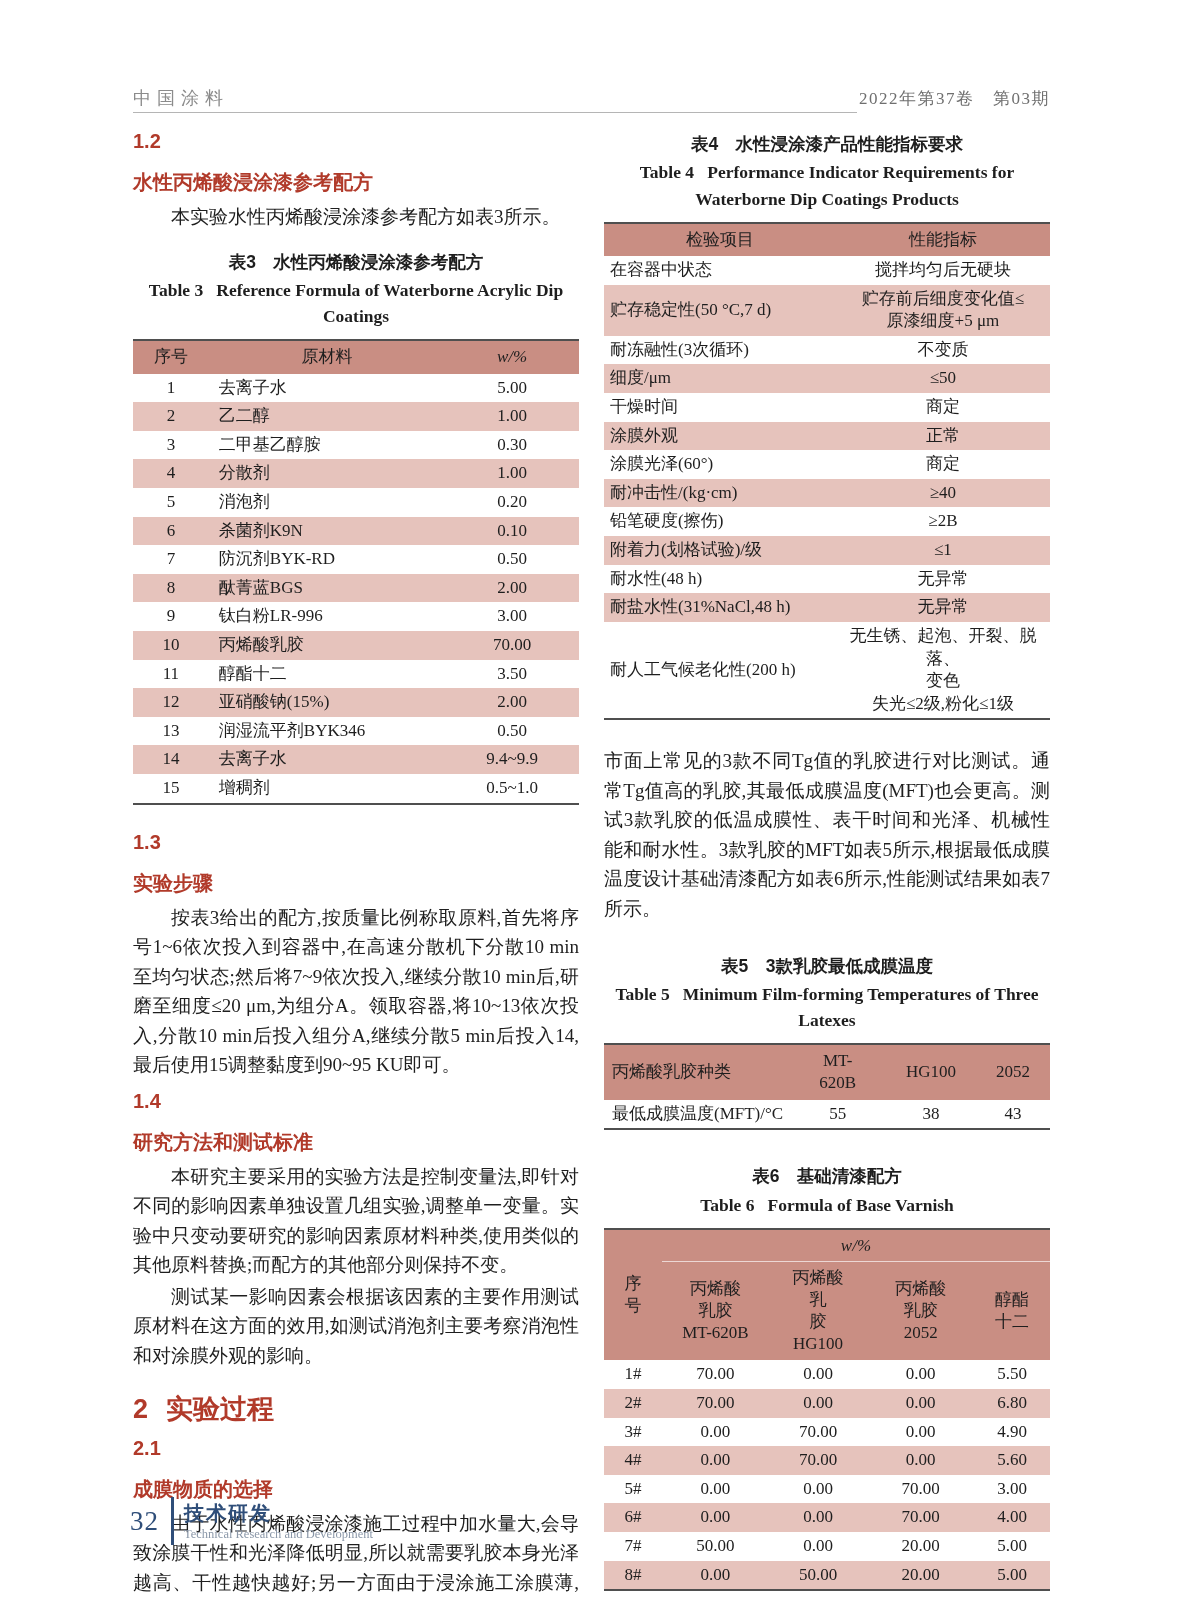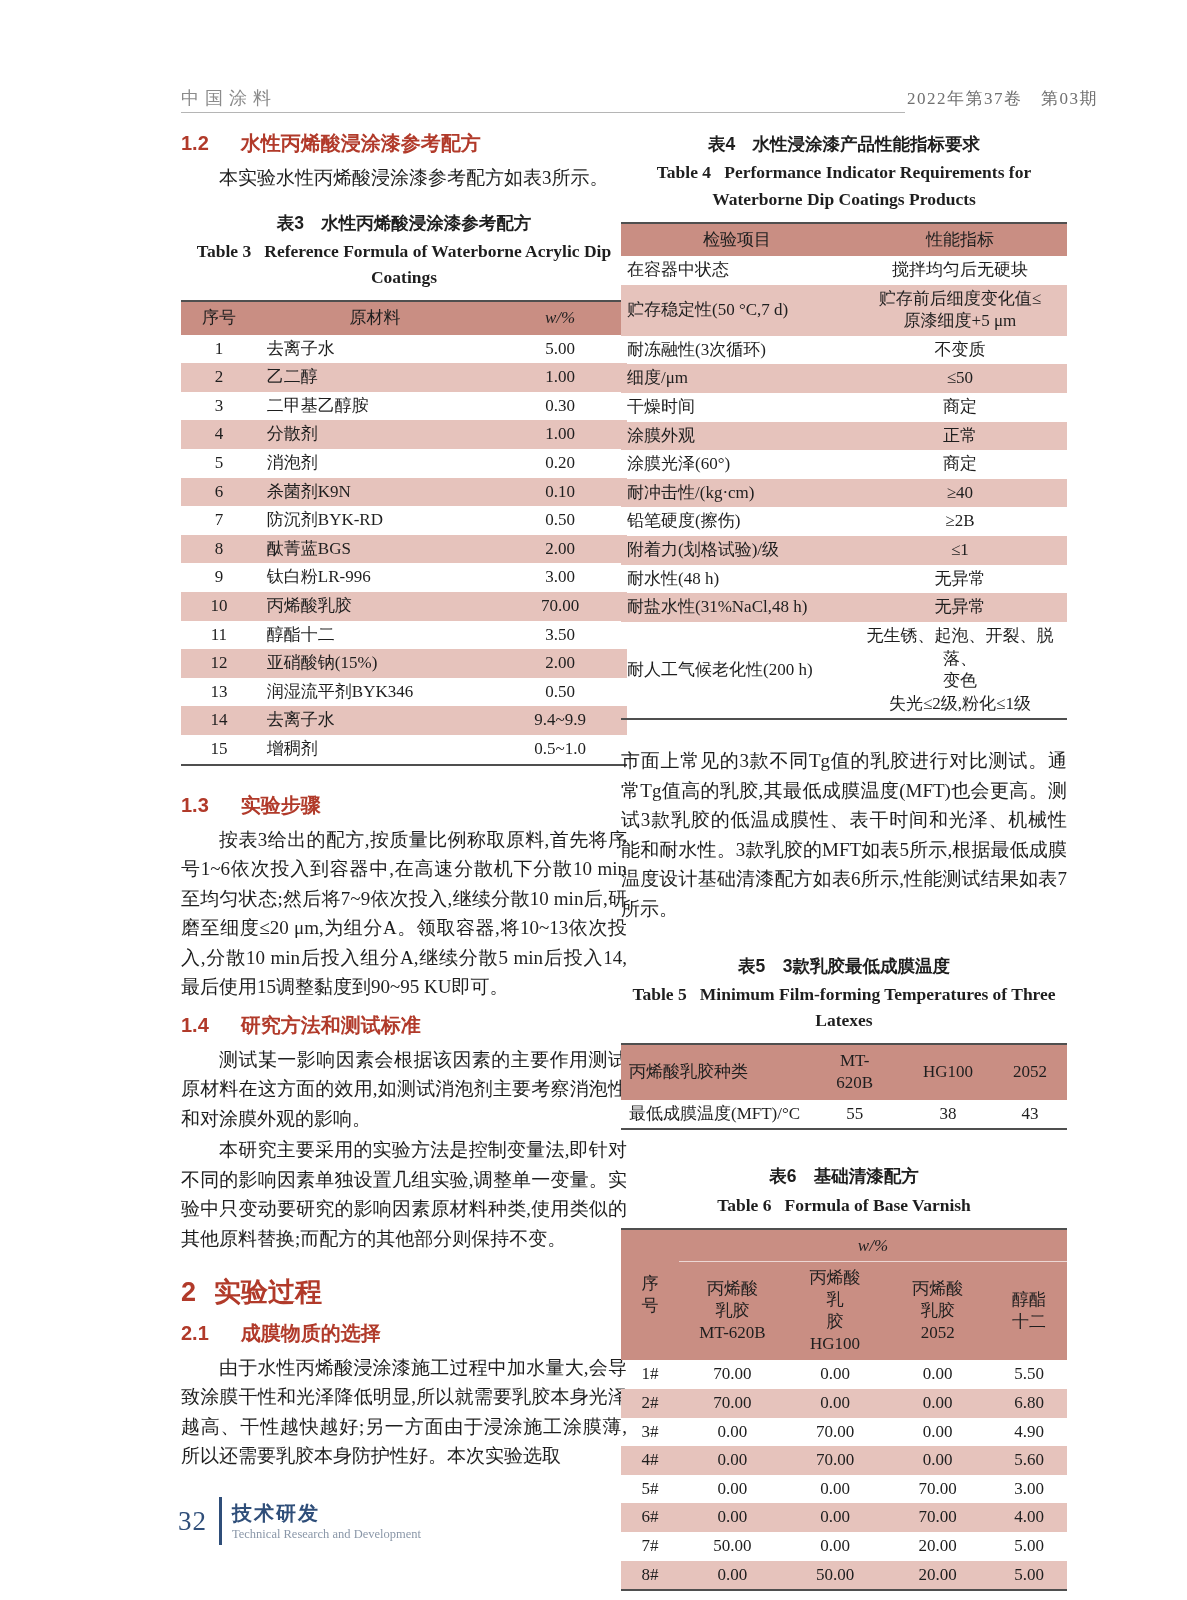--- a/index.html
+++ b/index.html
@@ -9,38 +9,38 @@
     --footer-blue:#2f4e79;
     --rule-gray:#b5b5b5;
     --line-dark:#4f4f4f;
   }
   html,body{margin:0;padding:0;}
   body{
     width:1187px;height:1600px;background:#ffffff;position:relative;
     font-family:"Liberation Serif", serif;color:#1e1e1e;
     -webkit-font-smoothing:antialiased;overflow:hidden;
   }
-  .page{position:absolute;inset:0;margin-left:48px;}
+  .page{position:absolute;inset:0;}
   .page-header{
     position:absolute;left:133px;top:86px;width:917px;
     display:flex;justify-content:space-between;align-items:flex-end;
   }
   .journal{font-size:18px;color:#8b8b8b;letter-spacing:6px;}
   .issue{font-size:17px;color:#6f6f6f;letter-spacing:1.5px;}
   .header-rule{position:absolute;left:133px;top:112px;width:724px;height:1px;background:var(--rule-gray);}
   .col{position:absolute;top:120px;width:446px;}
   .col-left{left:133px;}
-  .col-right{left:573px;}
+  .col-right{left:604px;}
 
   .h1{display:flex;align-items:baseline;gap:18px;color:var(--accent-red);
       font-family:"Liberation Sans", sans-serif;font-weight:bold;font-size:27px;
       margin:20px 0 4px 0;}
-  .h2{display:flex;align-items:baseline;gap:32px;color:var(--accent-red);
+  .h2{display:flex;align-items:baseline;gap:16px;color:var(--accent-red);
       font-family:"Liberation Sans", sans-serif;font-weight:bold;font-size:20px;
-      margin:10px 0 6px 0;}
+      margin:10px 0 6px 0;flex-direction:column;}
   .h2.mt{margin-top:26px;}
   .hnum{font-family:"Liberation Sans", sans-serif;}
 
   p.body{font-size:19px;line-height:1.555;text-align:justify;margin:4px 0 6px 0;
          text-indent:2em;white-space:normal;}
   p.body.noindent{text-indent:0;}
   p.body.tight{margin:0 0 2px 0;}
 
   .tcap-zh{font-family:"Liberation Sans", sans-serif;font-weight:bold;font-size:17.5px;
            text-align:center;margin-top:18px;white-space:pre-wrap;line-height:1.45;}
@@ -192,22 +192,22 @@
     <div class="h2 mt">
       <span class="hnum">1.3</span>
       <span>实验步骤</span>
     </div>
     <p class="body tight">按表3给出的配方,按质量比例称取原料,首先将序号1~6依次投入到容器中,在高速分散机下分散10 min至均匀状态;然后将7~9依次投入,继续分散10 min后,研磨至细度≤20 μm,为组分A。领取容器,将10~13依次投入,分散10 min后投入组分A,继续分散5 min后投入14,最后使用15调整黏度到90~95 KU即可。</p>
 
     <div class="h2">
       <span class="hnum">1.4</span>
       <span>研究方法和测试标准</span>
     </div>
+    <p class="body tight">本研究主要采用的实验方法是控制变量法,即针对不同的影响因素单独设置几组实验,调整单一变量。实验中只变动要研究的影响因素原材料种类,使用类似的其他原料替换;而配方的其他部分则保持不变。</p>
     <p class="body tight">测试某一影响因素会根据该因素的主要作用测试原材料在这方面的效用,如测试消泡剂主要考察消泡性和对涂膜外观的影响。</p>
-    <p class="body tight">本研究主要采用的实验方法是控制变量法,即针对不同的影响因素单独设置几组实验,调整单一变量。实验中只变动要研究的影响因素原材料种类,使用类似的其他原料替换;而配方的其他部分则保持不变。</p>
 
     <div class="h1">
       <span class="hnum">2</span>
       <span>实验过程</span>
     </div>
     <div class="h2">
       <span class="hnum">2.1</span>
       <span>成膜物质的选择</span>
     </div>
     <p class="body tight">由于水性丙烯酸浸涂漆施工过程中加水量大,会导致涂膜干性和光泽降低明显,所以就需要乳胶本身光泽越高、干性越快越好;另一方面由于浸涂施工涂膜薄,所以还需要乳胶本身防护性好。本次实验选取</p>

